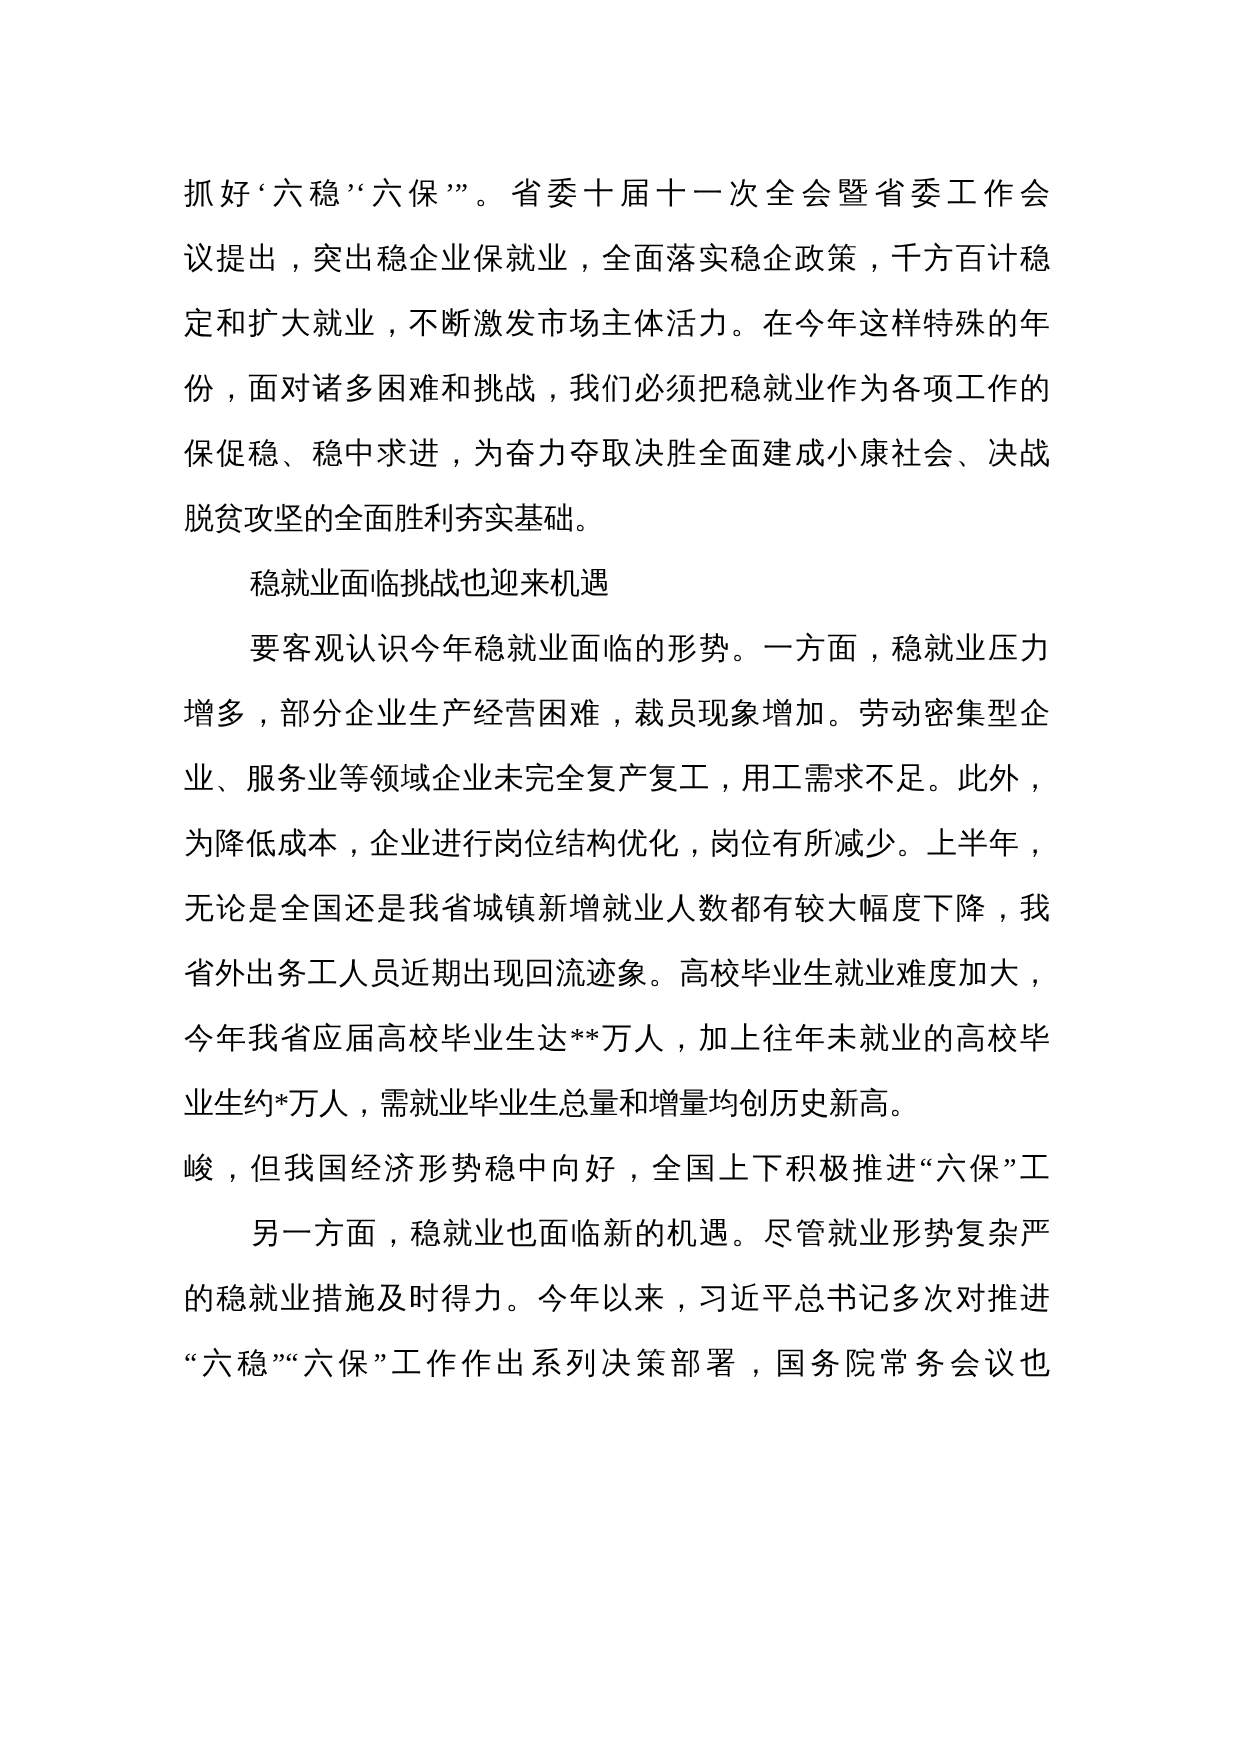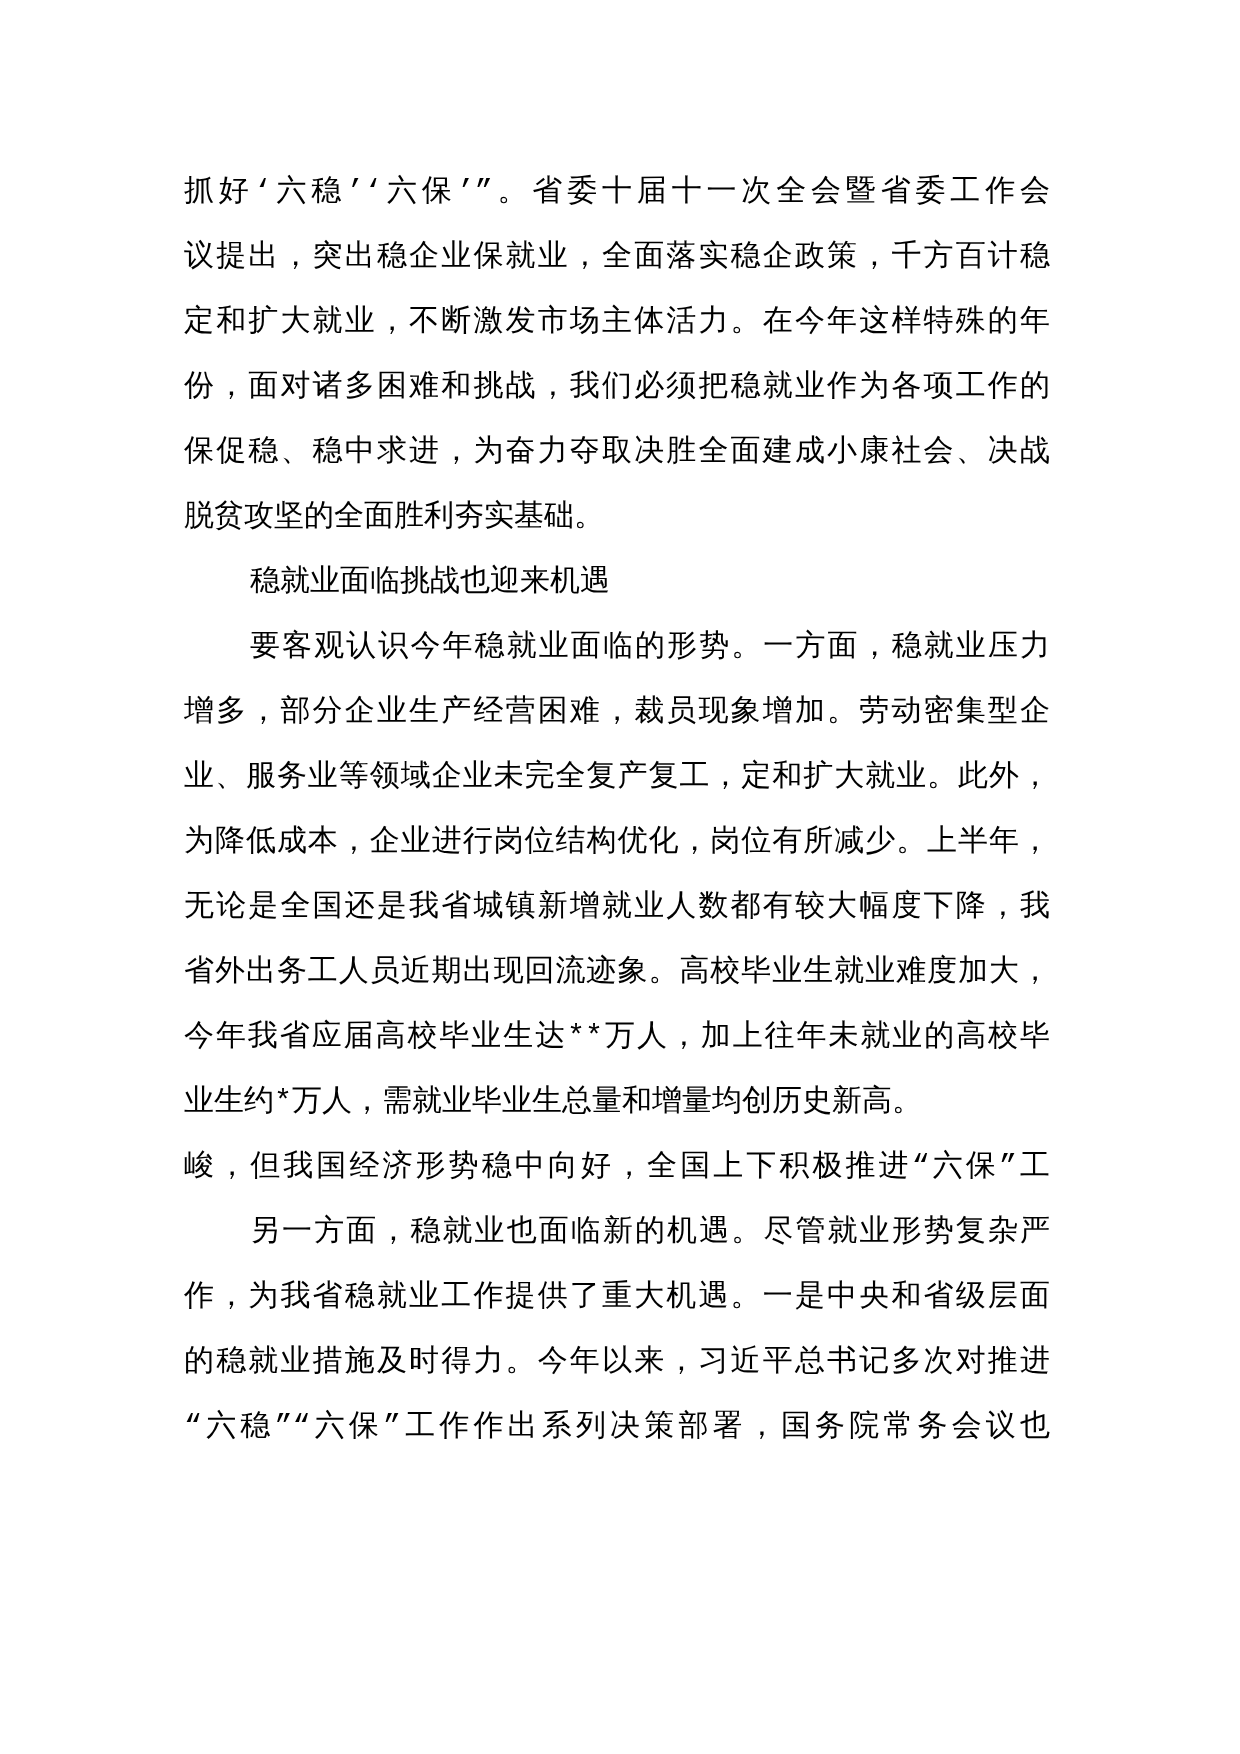--- a/index.html
+++ b/index.html
@@ -6,21 +6,21 @@
     margin: 0;
     padding: 0;
     background: #ffffff;
   }
   .page {
     position: relative;
     width: 1072px;
     height: 1754px;
     background: #ffffff;
     overflow: hidden;
-    font-family: Liberation Mono, monospace;
+    font-family: Liberation Serif, serif;
     border-radius: 13px;
   }
   .textblock {
     position: absolute;
     left: 184px;
     top: 160px;
     width: 866px;
     color: #000000;
   }
   .paragraph {
@@ -59,28 +59,27 @@
         <div class="line">份，面对诸多困难和挑战，我们必须把稳就业作为各项工作的</div>
         <div class="line">保促稳、稳中求进，为奋力夺取决胜全面建成小康社会、决战</div>
         <div class="line end">脱贫攻坚的全面胜利夯实基础。</div>
       </div>
       <div class="paragraph">
         <div class="line indent end">稳就业面临挑战也迎来机遇</div>
       </div>
       <div class="paragraph">
         <div class="line indent">要客观认识今年稳就业面临的形势。一方面，稳就业压力</div>
         <div class="line">增多，部分企业生产经营困难，裁员现象增加。劳动密集型企</div>
-        <div class="line">业、服务业等领域企业未完全复产复工，定和扩大就业。此外，</div>
+        <div class="line">业、服务业等领域企业未完全复产复工，用工需求不足。此外，</div>
         <div class="line">为降低成本，企业进行岗位结构优化，岗位有所减少。上半年，</div>
         <div class="line">无论是全国还是我省城镇新增就业人数都有较大幅度下降，我</div>
         <div class="line">省外出务工人员近期出现回流迹象。高校毕业生就业难度加大，</div>
         <div class="line">今年我省应届高校毕业生达**万人，加上往年未就业的高校毕</div>
         <div class="line end">业生约*万人，需就业毕业生总量和增量均创历史新高。</div>
       </div>
       <div class="paragraph">
         <div class="line">峻，但我国经济形势稳中向好，全国上下积极推进“六保”工</div>
         <div class="line indent">另一方面，稳就业也面临新的机遇。尽管就业形势复杂严</div>
-        <div class="line">作，为我省稳就业工作提供了重大机遇。一是中央和省级层面</div>
         <div class="line">的稳就业措施及时得力。今年以来，习近平总书记多次对推进</div>
         <div class="line">“六稳”“六保”工作作出系列决策部署，国务院常务会议也</div>
       </div>
     </div>
 </div>
 
 </body></html>

